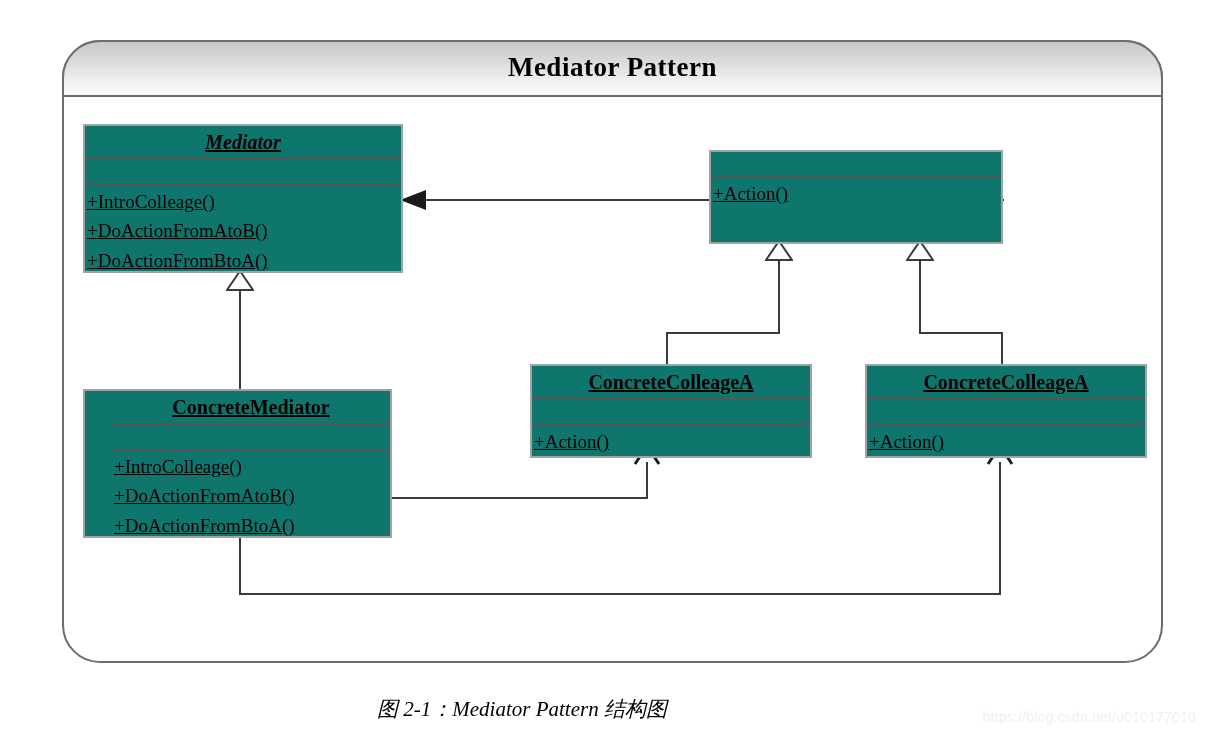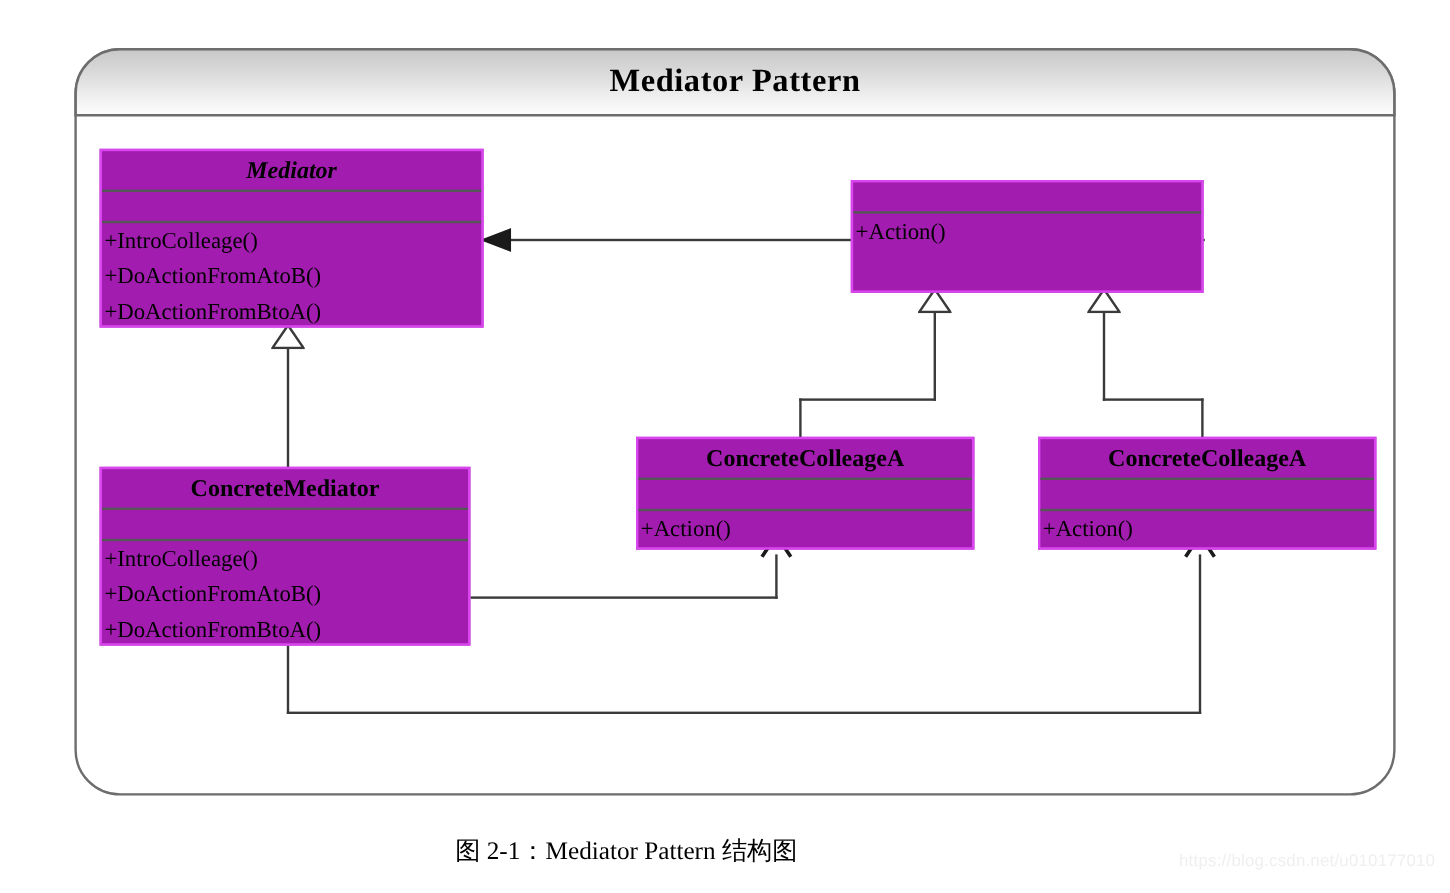--- a/index.html
+++ b/index.html
@@ -39,24 +39,25 @@
     font-weight:bold;
     color:#000000;
     letter-spacing:0.5px;
     line-height:1;
     transform:translateY(-1px);
   }
 
   
   .uml{
     position:absolute;
-    border:2px solid #d946ef;
-    background:#a21caf;
+    border:2px solid #a3a3a3;
+    background:#0f766e;
     box-sizing:border-box;
     z-index:5;
+    text-decoration:underline;
   }
   .uml .name{
     text-align:center;
     font-size:20px;
     font-weight:bold;
     color:#000;
     line-height:1;
     display:flex;align-items:center;justify-content:center;
     border-bottom:2px solid #575757;
     box-sizing:border-box;
@@ -94,20 +95,21 @@
 
   
   .caption{
     position:absolute;
     left:0;top:695px;
     width:1044px;
     text-align:center;
     font-size:21px;
     color:#000;
     font-family:"Liberation Serif", serif;
+    font-style:italic;
   }
   .watermark{
     position:absolute;
     right:12px;top:709px;
     font-size:14px;
     color:#efefef;
     font-family:"Liberation Sans", sans-serif;
     letter-spacing:0.2px;
     white-space:nowrap;
   }
@@ -181,21 +183,21 @@
     </div>
   </div>
 
   <div class="uml" style="left:709px;top:150px;width:294px;height:94px;">
     <div class="attrs" style="height:26px;"></div>
     <div class="ops" style="height:30px;">
       <div class="op">+Action()</div>
     </div>
   </div>
 
-  <div class="uml" style="left:83px;top:389px;width:309px;height:149px;">
+  <div class="uml" style="left:83px;top:389px;width:309px;height:149px;padding-left:27px;">
     <div class="name" style="height:34px;">ConcreteMediator</div>
     <div class="attrs" style="height:26px;"></div>
     <div class="ops" style="height:85px;">
       <div class="op">+IntroColleage()</div>
       <div class="op">+DoActionFromAtoB()</div>
       <div class="op">+DoActionFromBtoA()</div>
     </div>
   </div>
 
   <div class="uml" style="left:530px;top:364px;width:282px;height:94px;">

